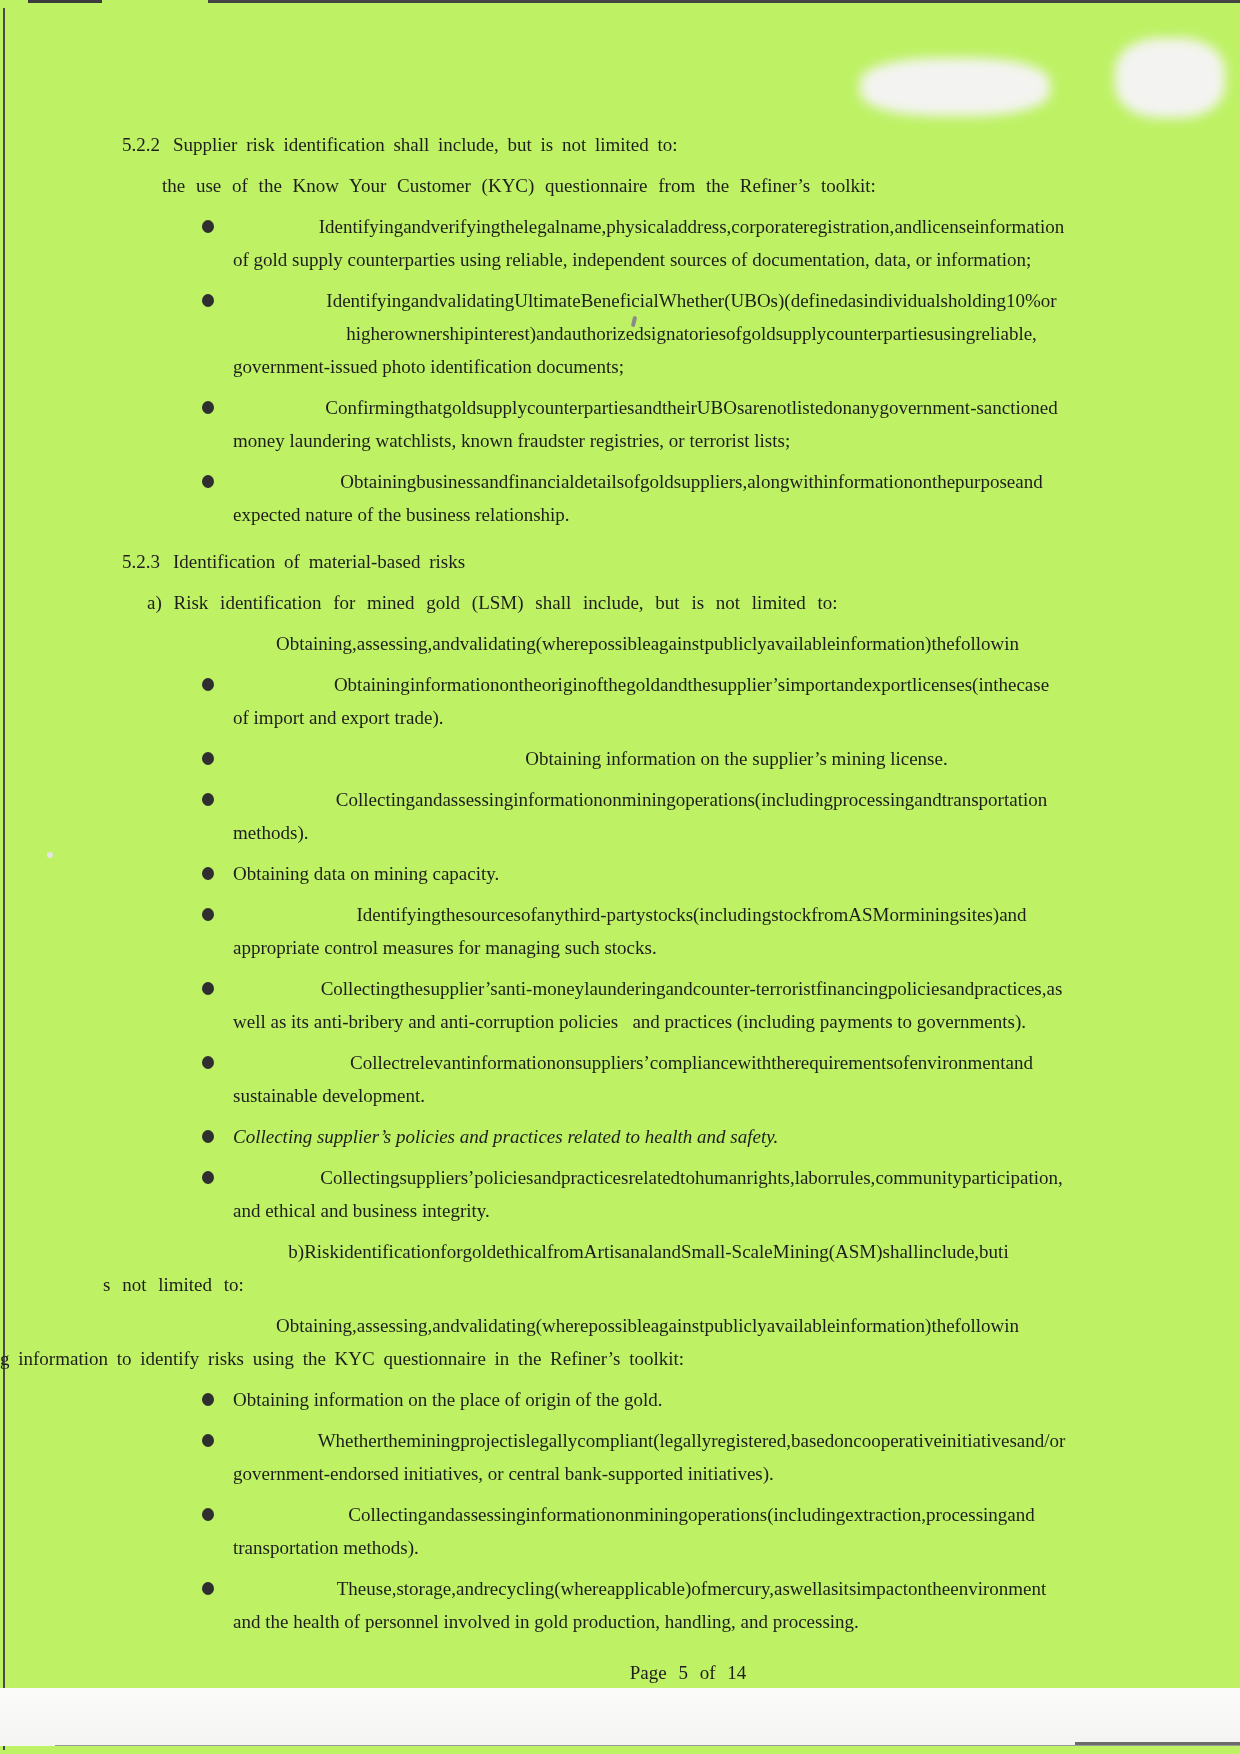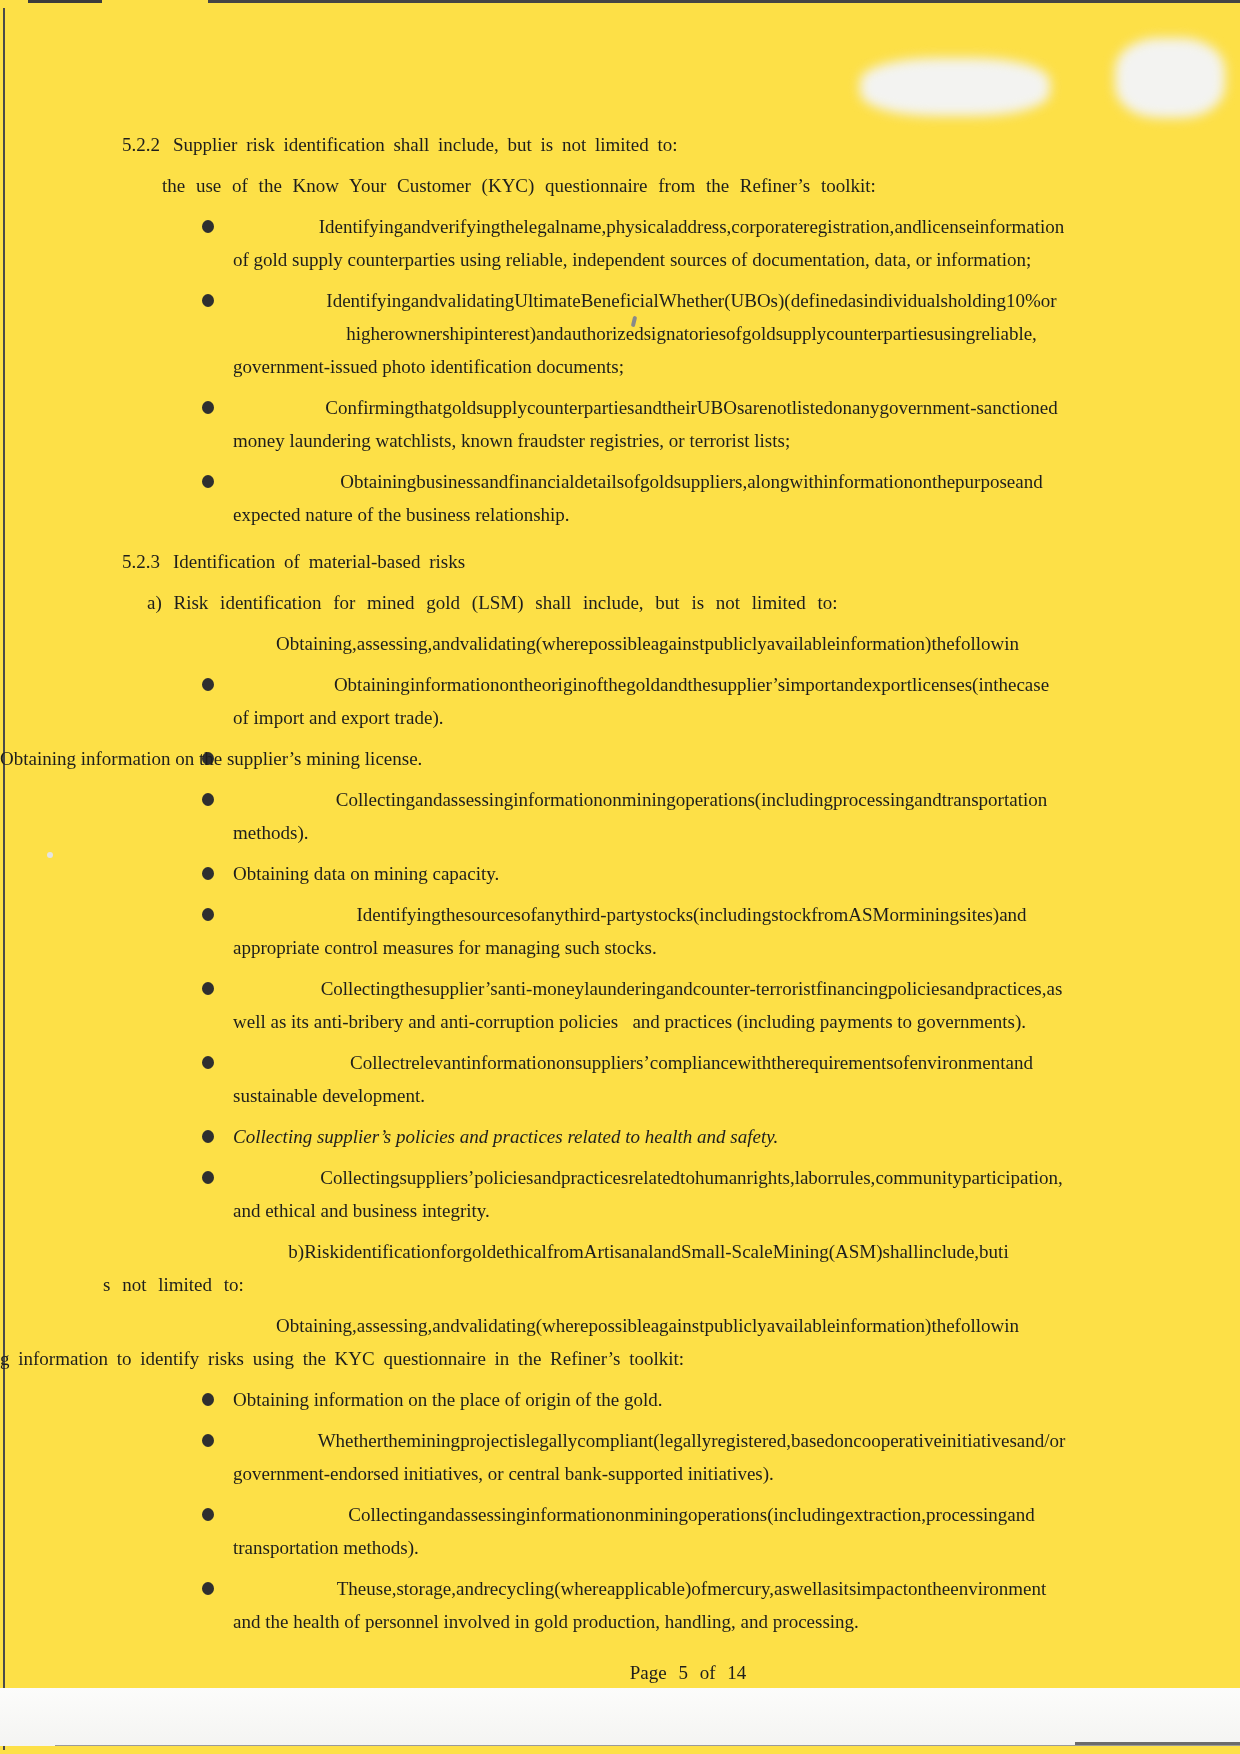--- a/index.html
+++ b/index.html
@@ -1,20 +1,20 @@
 <!DOCTYPE html>
 <html><head>
 <meta charset="utf-8">
 <style>
   html,body{margin:0;padding:0;background:#e8e8e8;}
   .page{
     position:relative;
     width:1240px;height:1754px;
     margin:0 auto;
-    background:#fde047;
+    background:#bef264;
     overflow:hidden;
     font-family:"Liberation Serif","DejaVu Serif",serif;
     color:#1e1e1c;
   }
   .doc{position:relative;padding-top:128px;}
   .block{position:relative;margin-top:8px;}
   .block.heading{margin-top:14px;}
   .block:first-child{margin-top:0;}
   .line{
     position:relative;
@@ -216,21 +216,21 @@
           <span>export</span>
           <span>licenses</span>
           <span>(in</span>
           <span>the</span>
           <span>case</span>
         </div>
         <div class="line" style="margin-left: 233px; word-spacing: 0px;">of import and export trade).</div>
       </div>
       <div class="block bullet">
         <div class="dot"></div>
-        <div class="line" style="word-spacing: 0px;">Obtaining information on the supplier’s mining license.</div>
+        <div class="line" style="margin-left: 233px; word-spacing: 0px; text-align: center;">Obtaining information on the supplier’s mining license.</div>
       </div>
       <div class="block bullet">
         <div class="dot"></div>
         <div class="line stretch" style="margin-left: 233px; width: 917px;">
           <span>Collecting</span>
           <span>and</span>
           <span>assessing</span>
           <span>information</span>
           <span>on</span>
           <span>mining</span>

